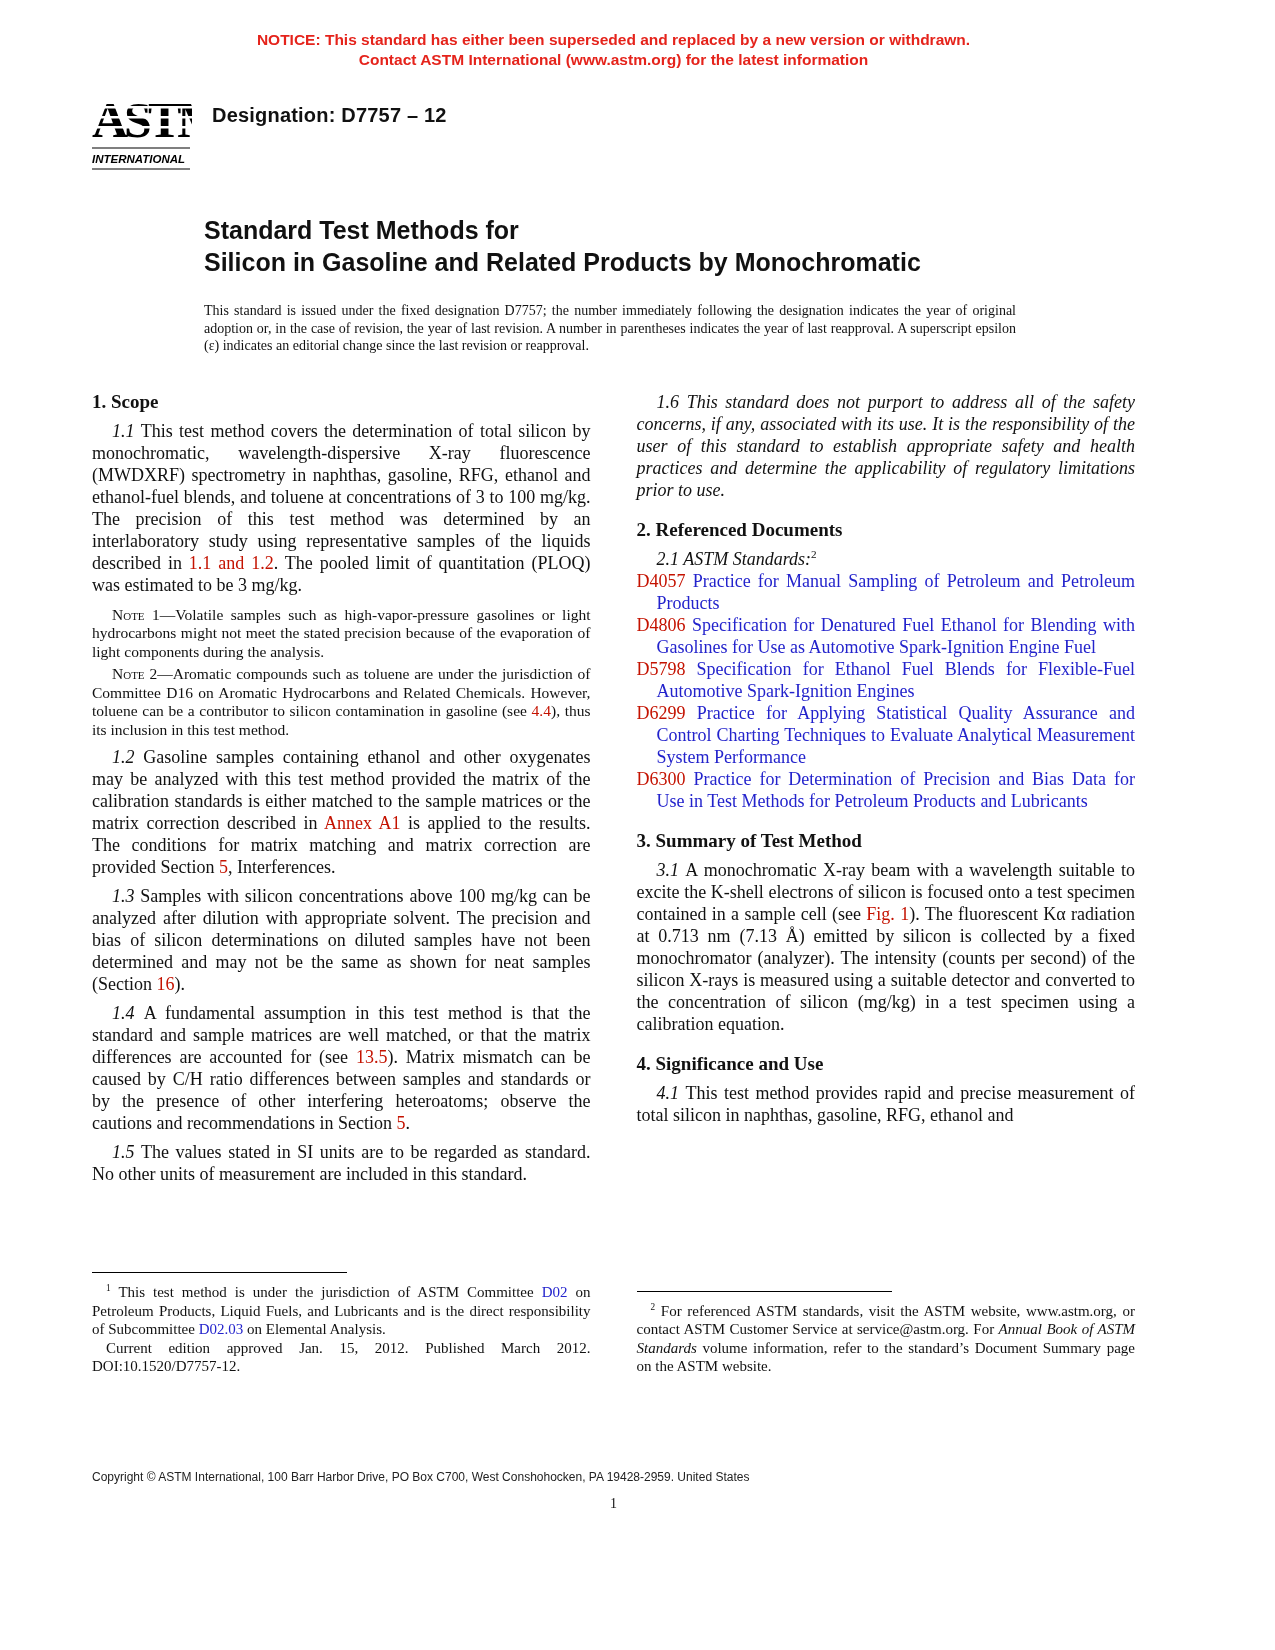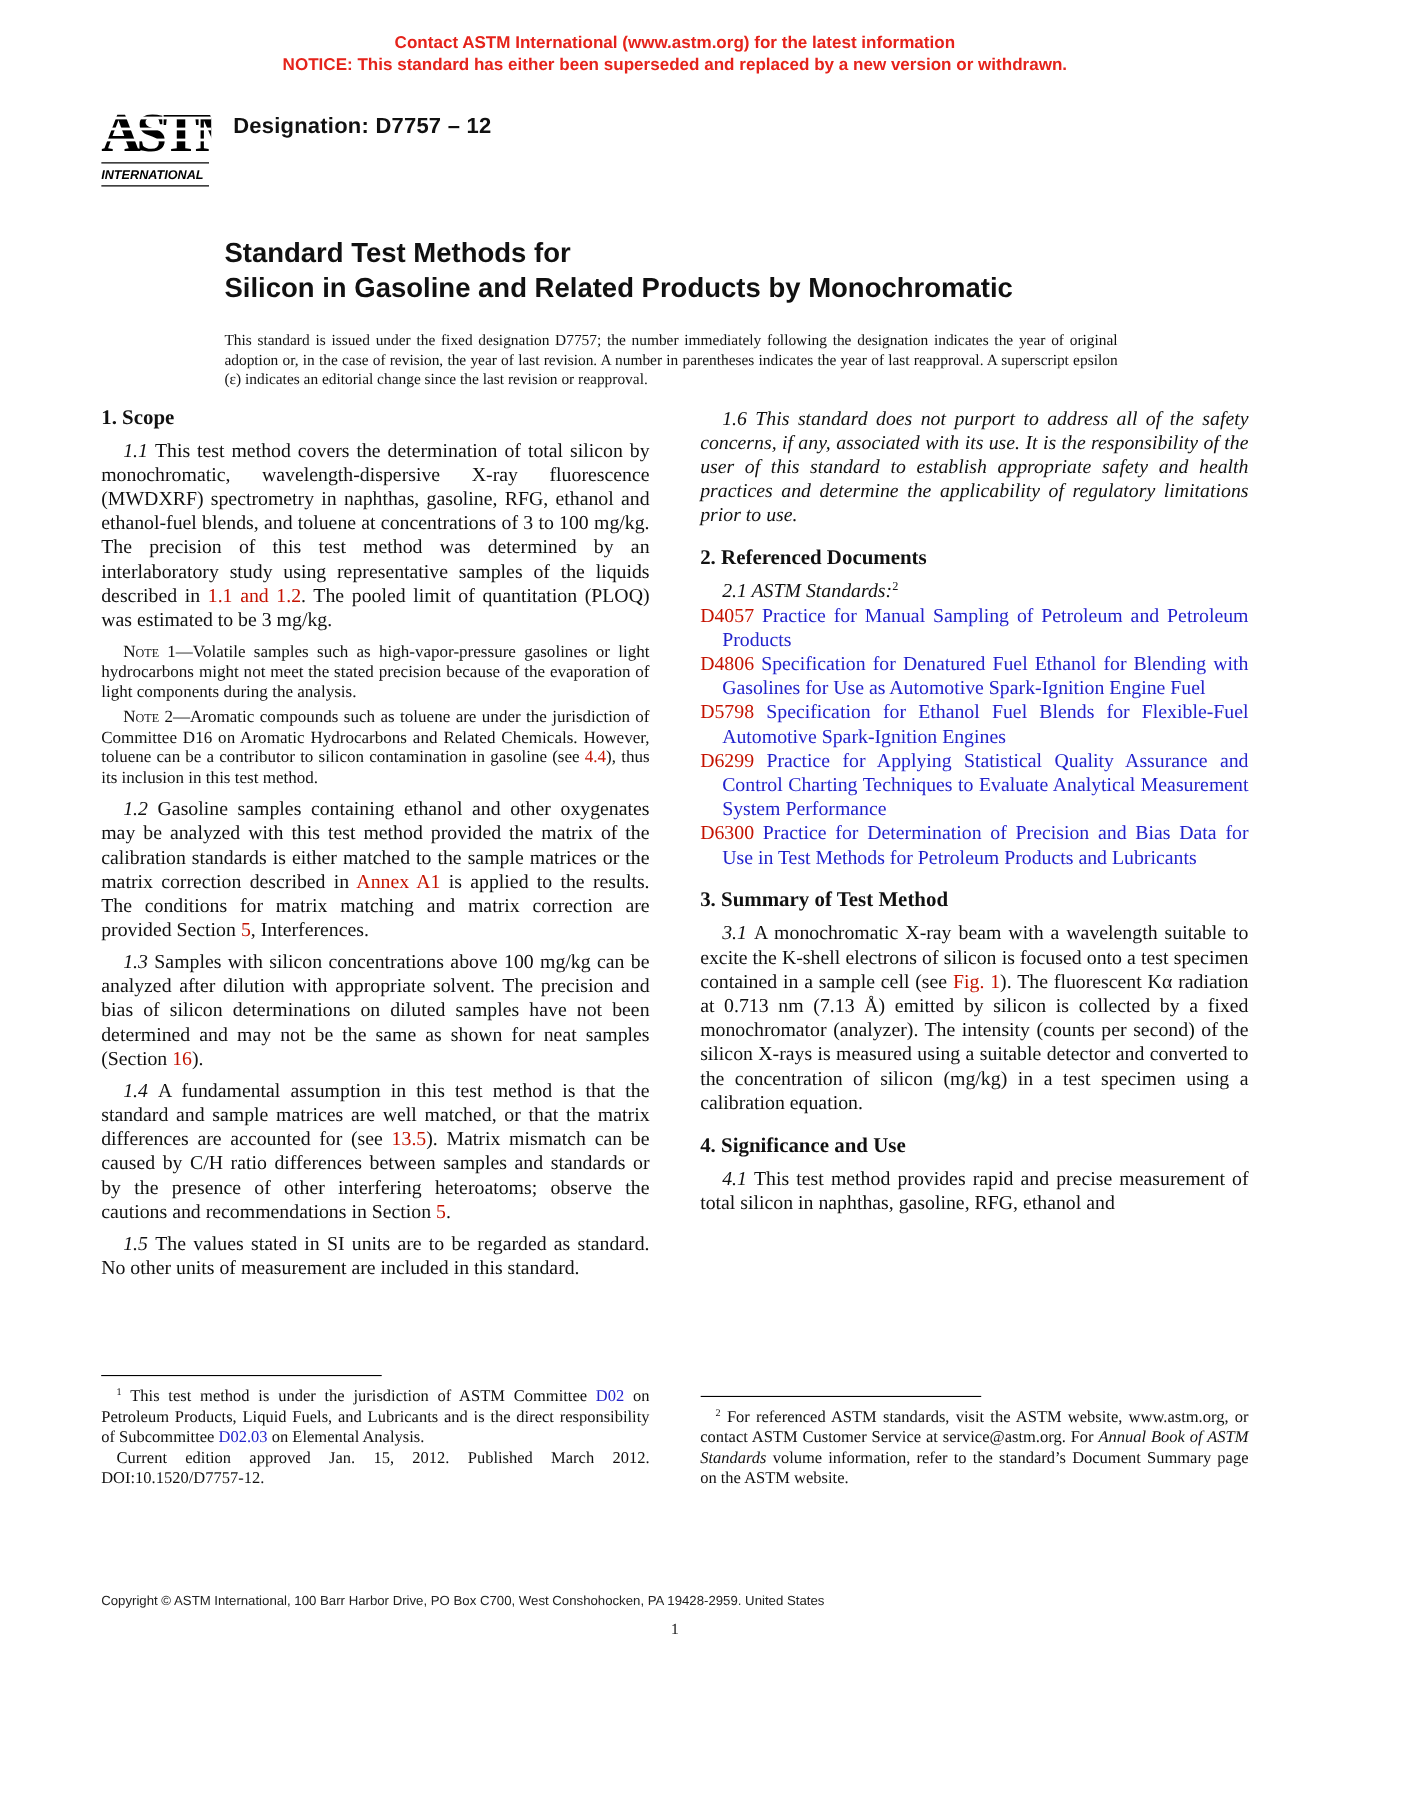--- a/index.html
+++ b/index.html
@@ -26,21 +26,21 @@
   }
   .title-block{
     margin:34px 0 0 112px;
     font-family:"Liberation Sans",sans-serif;font-weight:bold;
     font-size:25px;line-height:32px;
   }
   .issued{
     margin:24px 0 0 112px;width:812px;
     font-size:14px;line-height:17.5px;text-align:justify;
   }
-  .columns{display:flex;gap:46px;margin-top:14px;min-height:985px;}
+  .columns{display:flex;gap:46px;margin-top:36px;min-height:985px;}
   .col{flex:1;display:flex;flex-direction:column;min-width:0;}
   .col-content > :first-child{margin-top:0;}
   h2.h2{font-size:19px;font-weight:bold;margin:18px 0 4px 0;}
   p.p, p.pital{margin:7px 0 0 0;text-indent:20px;text-align:justify;font-size:18px;line-height:22px;}
   p.pital{font-style:italic;}
   p.note{margin:10px 0 0 0;text-indent:20px;text-align:justify;font-size:15.5px;line-height:18.5px;}
   p.note + p.note{margin-top:4px;}
   p.ref{margin:0;padding-left:20px;text-indent:-20px;text-align:justify;font-size:18px;line-height:22px;}
   .red{color:var(--link-red);}
   .blue{color:var(--link-blue);}
@@ -51,22 +51,22 @@
   .fnrule{width:255px;border-top:1.5px solid #000;margin-bottom:10px;}
   .footnote p{margin:0;text-indent:14px;}
   .copyright{margin-top:94px;font-family:"Liberation Sans",sans-serif;font-size:12px;color:#222;}
   .pagenum{text-align:center;margin-top:12px;font-size:14px;}
   .logo{flex:0 0 auto;}
 </style>
 </head>
 <body>
 
 <div class="notice">
+  <div>NOTICE: This standard has either been superseded and replaced by a new version or withdrawn.</div>
   <div>Contact ASTM International (www.astm.org) for the latest information</div>
-  <div>NOTICE: This standard has either been superseded and replaced by a new version or withdrawn.</div>
 </div>
 
 <div class="header-row">
   <svg class="logo" width="100" height="90" viewBox="0 0 100 90" aria-hidden="true">
     <text x="0" y="47" font-family="Liberation Serif, serif" font-size="50" font-weight="bold" letter-spacing="-4" fill="#000">ASTM</text>
     <rect x="0" y="16" width="100" height="2.5" fill="#fff"></rect>
     <rect x="0" y="26" width="100" height="2.5" fill="#fff"></rect>
     <rect x="0" y="36" width="100" height="2.5" fill="#fff"></rect>
     <line x1="0" y1="58" x2="98" y2="58" stroke="#000" stroke-width="1.2"></line>
     <text x="0" y="73" font-family="Liberation Sans, sans-serif" font-size="11.5" font-weight="bold" font-style="italic" fill="#000">INTERNATIONAL</text>

